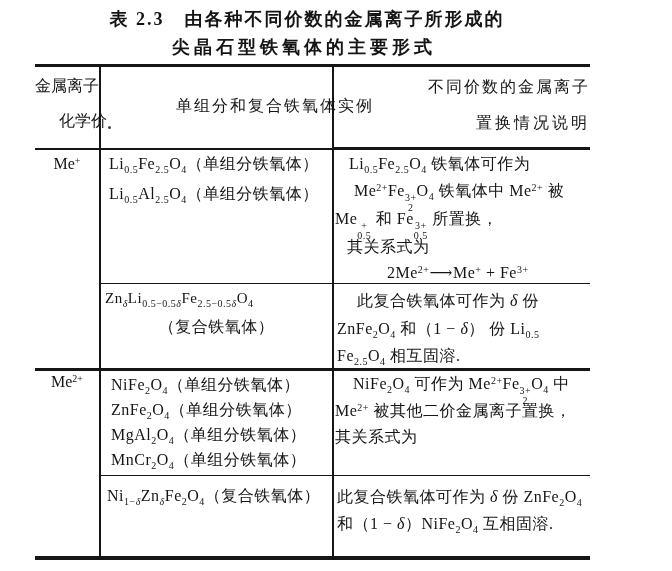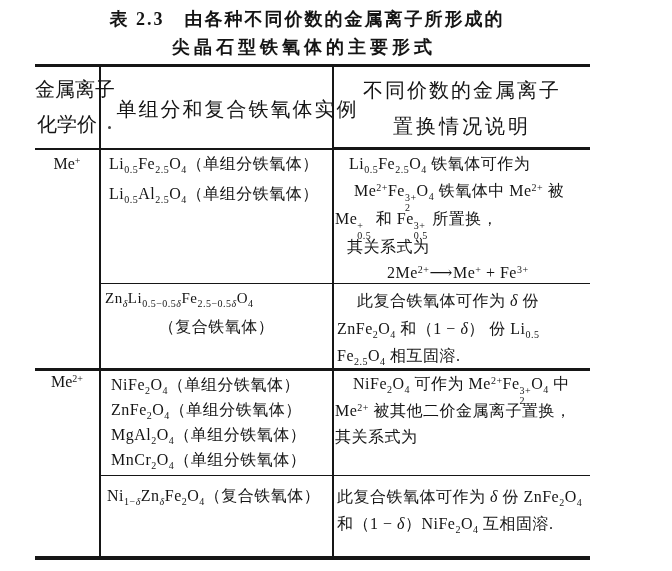--- a/index.html
+++ b/index.html
@@ -2,23 +2,23 @@
 <html><head>
 <meta charset="utf-8">
 <style>
   html,body{margin:0;padding:0;background:#e8e8e8;}
   .page{
     position:relative;width:672px;height:571px;margin:0 auto;
     background:var(--paper,#ffffff);color:var(--ink,#141414);
     font-family:"Liberation Serif","DejaVu Serif",serif;
     overflow:hidden;
   }
-  .abs{position:absolute;white-space:nowrap;}
+  .abs{position:absolute;white-space:nowrap;text-align:center;}
   .title{font-weight:bold;font-size:18px;letter-spacing:2px;text-align:center;}
-  .hdr{font-size:20px;text-align:center;}
+  .hdr{font-size:16px;text-align:right;}
   .ex{font-size:16px;letter-spacing:0.5px;}
   .ep{font-size:16px;letter-spacing:0.5px;}
   .ion{font-size:16px;text-align:center;}
   .ctr{text-align:center;}
   .rule{position:absolute;background:#161616;}
   .table{position:absolute;left:35px;top:64px;width:555px;height:496px;}
   sub,sup{font-size:10px;line-height:0;}
   sub{vertical-align:-0.35em;}
   sup{vertical-align:0.5em;}
   .ss{display:inline-flex;flex-direction:column;vertical-align:-0.5em;
@@ -42,21 +42,21 @@
     <div class="rule" style="left:297px;top:83px;width:258px;height:3px;"></div>
     <div class="rule" style="left:64px;top:219px;width:491px;height:1px;"></div>
     <div class="rule" style="left:0;top:304px;width:555px;height:3px;"></div>
     <div class="rule" style="left:64px;top:411px;width:491px;height:1px;"></div>
     <div class="rule" style="left:0;top:492px;width:555px;height:4px;"></div>
     <div class="rule" style="left:64px;top:0;width:2px;height:494px;"></div>
     <div class="rule" style="left:297px;top:0;width:2px;height:494px;"></div>
     <div class="speck" style="left:73px;top:62px;"></div>
 
     <div class="abs hdr" style="left:0;top:12px;width:64px;">金属离子</div>
-    <div class="abs hdr" style="left:0;top:47px;width:64px;">化学价</div>
+    <div class="abs hdr" style="left:8px;top:47px;width:64px;">化学价</div>
     <div class="abs hdr" style="left:66px;top:32px;width:273px;letter-spacing:2px;">单组分和复合铁氧体实例</div>
     <div class="abs hdr" style="left:299px;top:13px;width:256px;letter-spacing:2px;">不同价数的金属离子</div>
     <div class="abs hdr" style="left:299px;top:49px;width:256px;letter-spacing:3px;">置换情况说明</div>
 
     <div class="abs ion" style="left:0;top:91px;width:64px;">Me<sup>+</sup></div>
     <div class="abs ion" style="left:0;top:309px;width:64px;">Me<sup>2+</sup></div>
 
     <div class="abs ex" style="left:74px;top:90px;">Li<sub>0.5</sub>Fe<sub>2.5</sub>O<sub>4</sub>（单组分铁氧体）</div>
     <div class="abs ex" style="left:74px;top:120px;">Li<sub>0.5</sub>Al<sub>2.5</sub>O<sub>4</sub>（单组分铁氧体）</div>
     <div class="abs ex" style="left:70px;top:226px;font-size:15px;">Zn<sub><i>δ</i></sub>Li<sub>0.5−0.5<i>δ</i></sub>Fe<sub>2.5−0.5<i>δ</i></sub>O<sub>4</sub></div>

